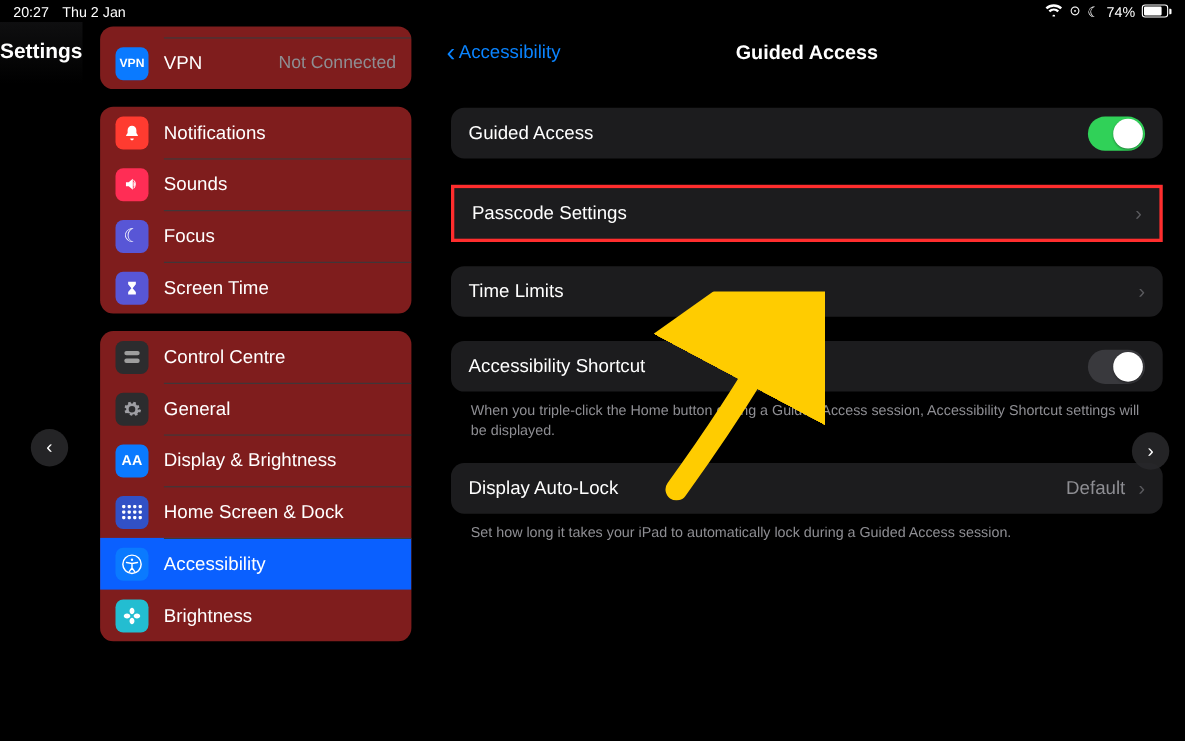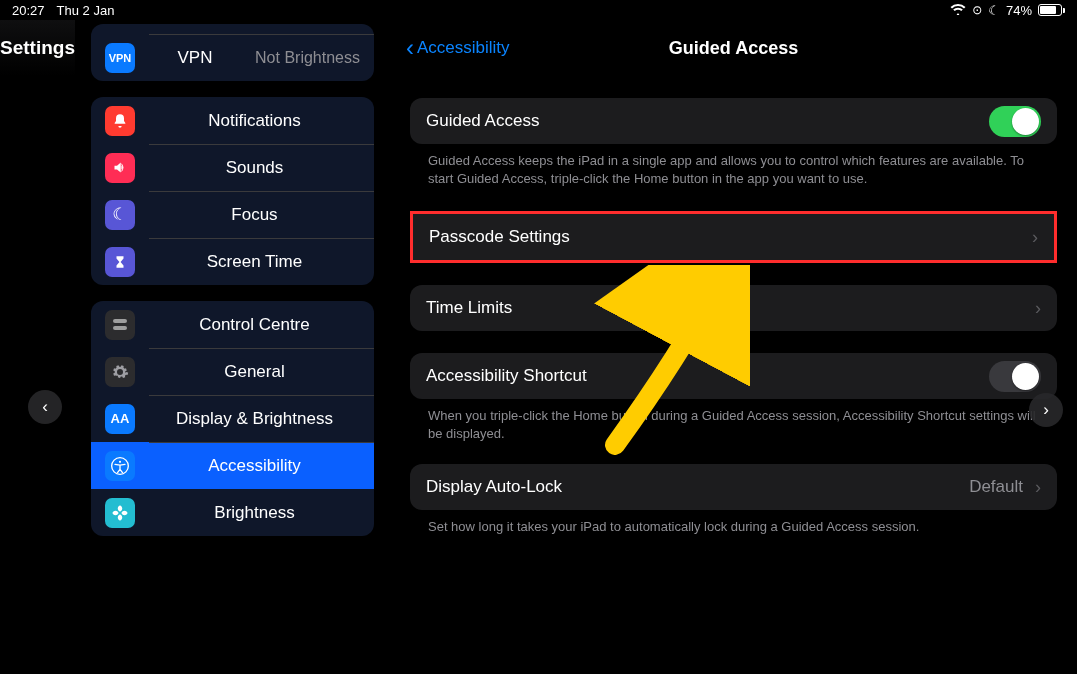--- a/index.html
+++ b/index.html
@@ -14,21 +14,21 @@
   .battery-tip { width: 2px; height: 5px; background: #fff; border-radius: 0 1px 1px 0; }
 
   .split { display: flex; width: 100%; height: 100%; padding-top: 20px; }
 
   
   .sidebar { width: 390px; background: #000; display: flex; flex-direction: row; position: relative; }
   .sidebar-header { height: 56px; display: flex; align-items: center; justify-content: center; background: linear-gradient(#1c1c1e88,#000); }
   .sidebar-title { font-size: 19px; font-weight: 600; }
   .sidebar-content { flex: 1; padding: 0 16px; overflow: hidden; }
 
-  .group { background: #0f172a; border-radius: 12px; margin: 16px 0; overflow: hidden; text-align: center; }
+  .group { background: #7f1d1d; border-radius: 12px; margin: 16px 0; overflow: hidden; }
   .row { display: flex; align-items: center; height: 47px; padding: 0 14px; gap: 14px; position: relative; }
   .row + .row::before { content: ""; position: absolute; top: 0; left: 58px; right: 0; height: 0.5px; background: #3a3a3c; }
   .row.selected { background: #0a60ff; }
   .row.selected + .row::before { display:none; }
   .row-icon { width: 30px; height: 30px; border-radius: 7px; display: flex; align-items: center; justify-content: center; flex-shrink: 0; font-size: 15px; color: #fff; }
   .row-label { font-size: 17px; color: #fff; flex: 1; }
   .row-trailing { font-size: 16px; color: #8e8e93; }
 
   
   .detail { flex: 1; background: #000; display: flex; flex-direction: column; position: relative; }
@@ -104,21 +104,21 @@
     </div>
     <div class="sidebar-content">
 
       <div class="group" style="margin-top:4px;">
         <div class="row" style="height:10px;"></div>
         <div class="row">
           <div class="row-icon" style="background:#0a7aff;font-size:11px;font-weight:600;">
               <span>VPN</span>
             </div>
           <span class="row-label">VPN</span>
-          <span class="row-trailing">Not Brightness</span>
+          <span class="row-trailing">Not Connected</span>
         </div>
       </div>
 
       <div class="group">
         <div class="row">
           <div class="row-icon" style="background:#ff3b30;">
             <svg width="16" height="16" viewBox="0 0 24 24" fill="#fff">
                 <path d="M12 2a6 6 0 00-6 6v4l-2 3v1h16v-1l-2-3V8a6 6 0 00-6-6zm0 20a2.5 2.5 0 002.5-2.5h-5A2.5 2.5 0 0012 22z"></path>
               </svg>
           </div>
@@ -160,20 +160,39 @@
           <div class="row-icon" style="background:#2c2c2e;">
             <svg width="18" height="18" viewBox="0 0 24 24" fill="#9e9ea3">
                 <path d="M12 8a4 4 0 100 8 4 4 0 000-8zm9 4l2 1-1 3-2-.5a8 8 0 01-1.5 1.5l.5 2-3 1-1-2h-2l-1 2-3-1 .5-2A8 8 0 016 16.5L4 17l-1-3 2-1v-2l-2-1 1-3 2 .5A8 8 0 017.5 6L7 4l3-1 1 2h2l1-2 3 1-.5 2A8 8 0 0118 7.5l2-.5 1 3-2 1v2z"></path>
               </svg>
           </div>
           <span class="row-label">General</span>
         </div>
         <div class="row">
           <div class="row-icon icon-aa" style="background:#0a7aff;">AA</div>
           <span class="row-label">Display &amp; Brightness</span>
+        </div>
+        <div class="row">
+          <div class="row-icon" style="background:#3151c6;">
+            <div class="icon-grid">
+                <span></span>
+                <span></span>
+                <span></span>
+                <span></span>
+                <span></span>
+                <span></span>
+                <span></span>
+                <span></span>
+                <span></span>
+                <span></span>
+                <span></span>
+                <span></span>
+              </div>
+          </div>
+          <span class="row-label">Home Screen &amp; Dock</span>
         </div>
         <div class="row selected">
           <div class="row-icon" style="background:#0a7aff;">
             <svg width="20" height="20" viewBox="0 0 24 24" fill="none" stroke="#fff" stroke-width="1.6">
                 <circle cx="12" cy="12" r="10"></circle>
                 <circle cx="12" cy="7" r="1.3" fill="#fff" stroke="none"></circle>
                 <path d="M6 10l6 1 6-1M12 11v5m0 0l-3 4m3-4l3 4" stroke-linecap="round"></path>
               </svg>
           </div>
           <span class="row-label">Accessibility</span>
@@ -202,21 +221,20 @@
     <div class="detail-content">
 
       <div class="dgroup">
         <div class="drow">
           <span class="drow-label">Guided Access</span>
           <div class="toggle on">
               <div class="knob"></div>
             </div>
         </div>
       </div>
-      <div class="footer">Guided Access keeps the iPad in a single app and allows you to control which features are available. To start Guided Access, triple-click the Home button in the app you want to use.</div>
 
       <div class="highlight-group">
         <div class="drow">
           <span class="drow-label">Passcode Settings</span>
           <span class="chevron">›</span>
         </div>
       </div>
 
       <div class="dgroup">
         <div class="drow">

